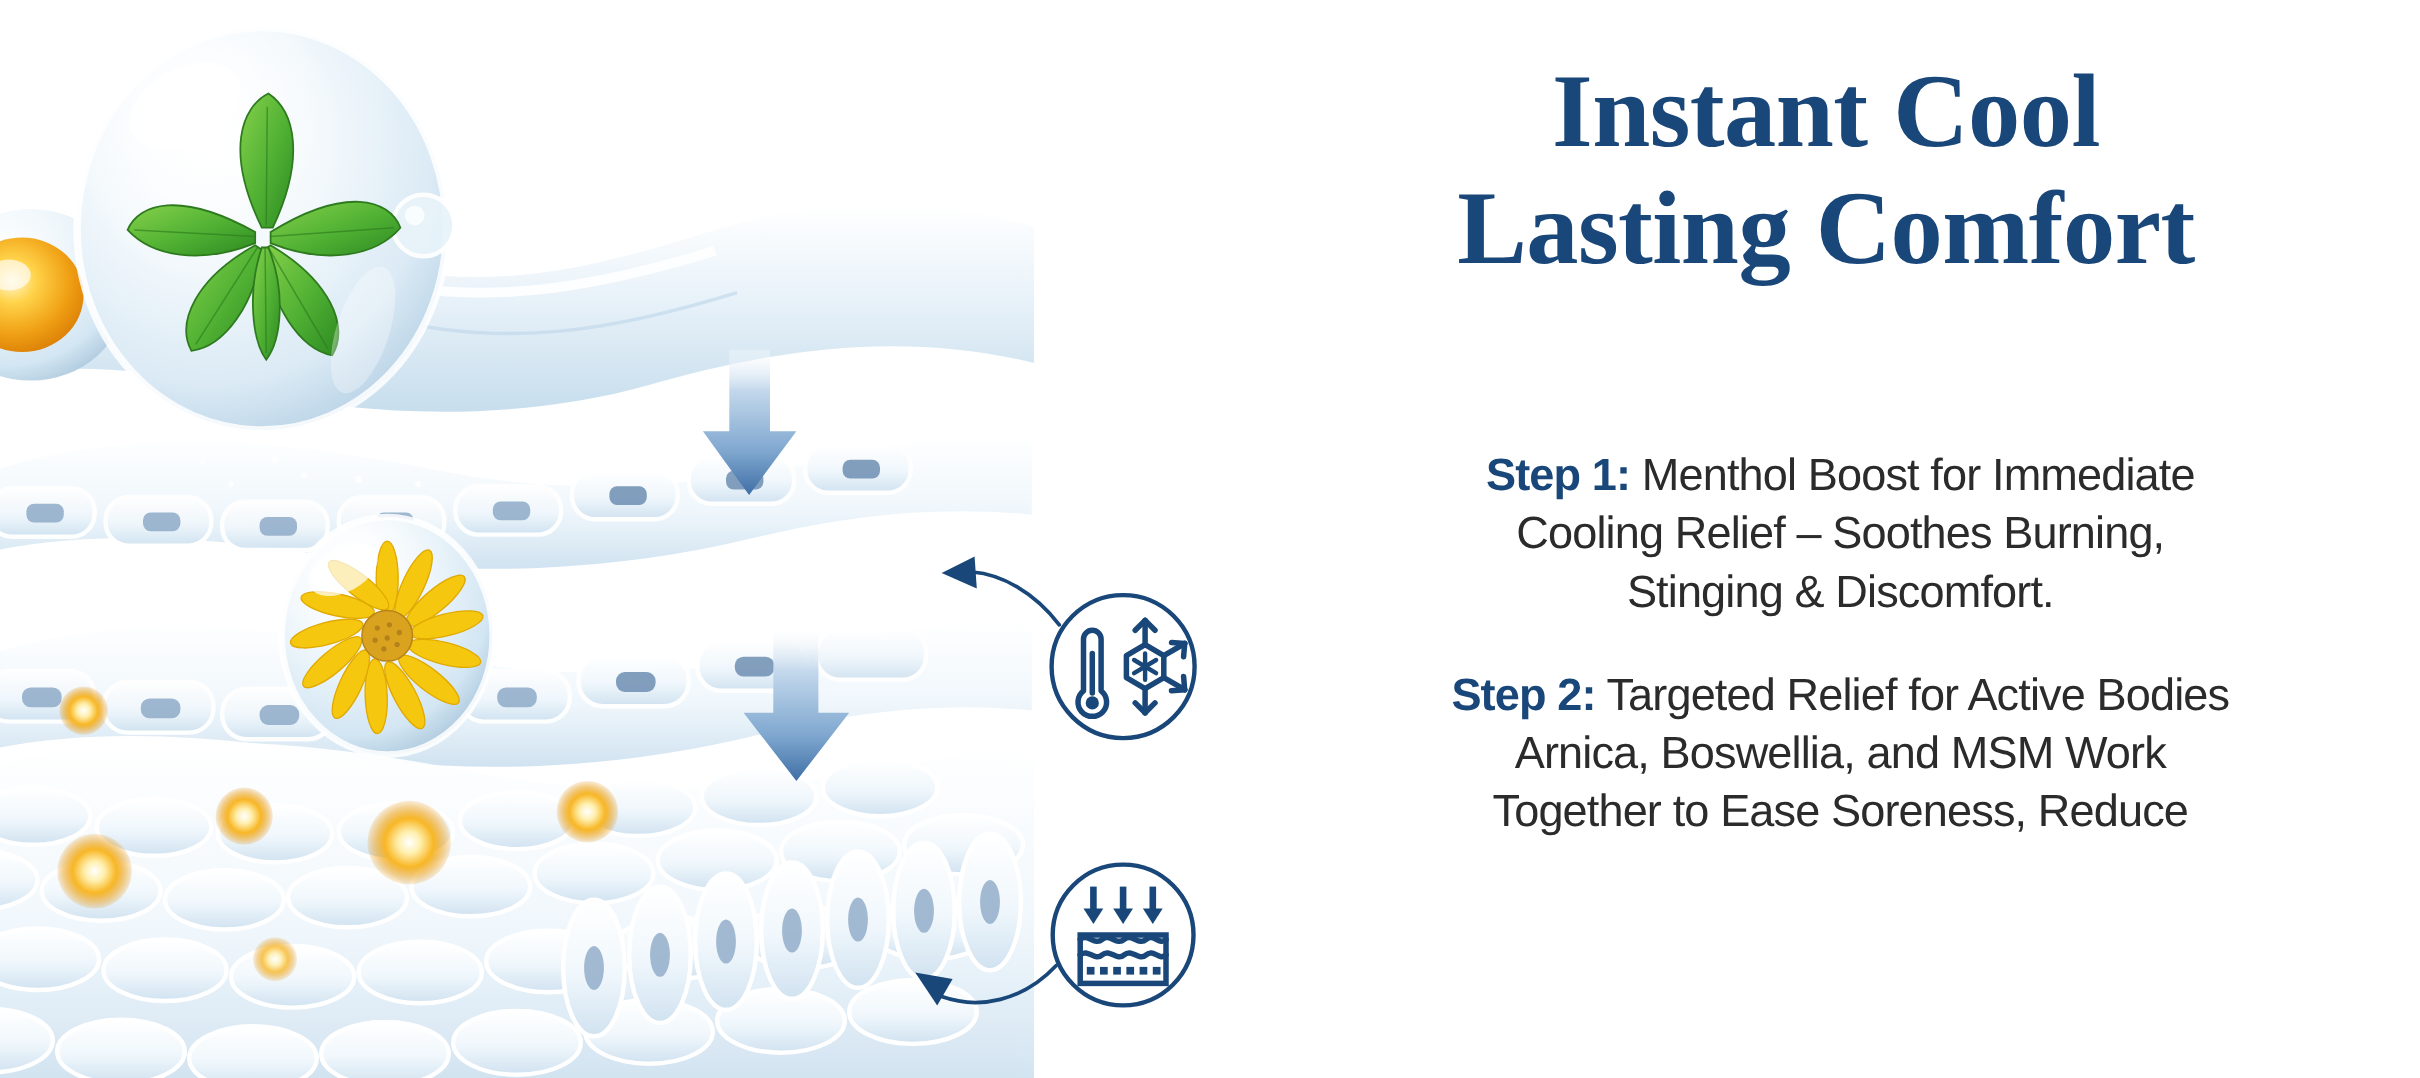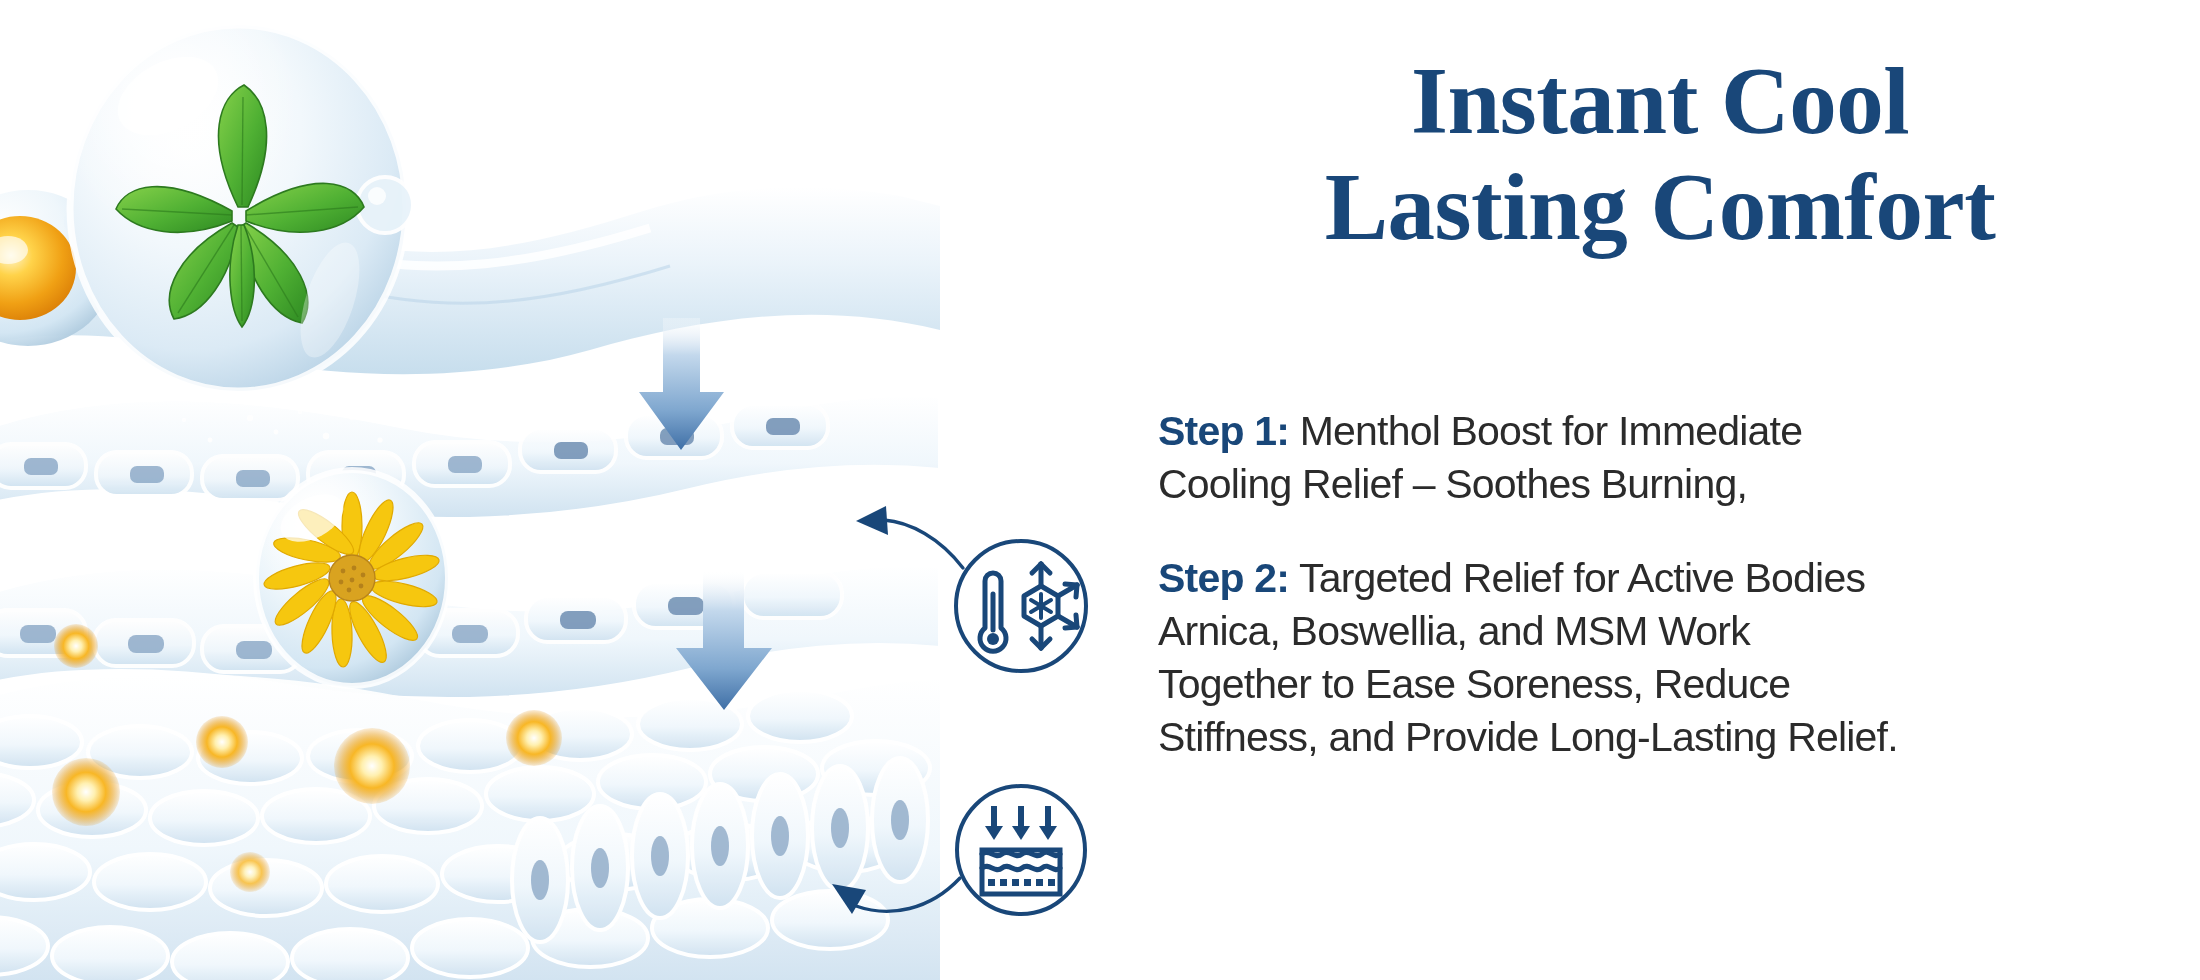--- a/index.html
+++ b/index.html
@@ -46,20 +46,21 @@
     line-height: 1.12;
     color: #194779;
     letter-spacing: -0.5px;
   }
   .headline .l2 { display: block; }
 
   .steps {
     position: absolute;
     top: 405px; left: 18px;
     width: 1030px;
+    text-align: center;
   }
 
   .step-para {
     font-family: "Liberation Sans", sans-serif;
     font-size: 41px;
     line-height: 1.30;
     color: #2b2b2b;
     letter-spacing: -0.8px;
     font-weight: 400;
   }
@@ -450,25 +451,25 @@
     <h1 class="headline">
       <span class="l1">Instant Cool</span>
       <span class="l2">Lasting Comfort</span>
     </h1>
 
     <div class="steps">
 
       <p class="step-para">
         <span class="ln"><span class="lbl">Step 1:</span><span> Menthol Boost for Immediate</span></span>
         <span class="ln">Cooling Relief – Soothes Burning,</span>
+        <span class="ln">Stinging &amp; Discomfort.</span>
       </p>
 
       <p class="step-para">
         <span class="ln"><span class="lbl">Step 2:</span><span> Targeted Relief for Active Bodies</span></span>
         <span class="ln">Arnica, Boswellia, and MSM Work</span>
         <span class="ln">Together to Ease Soreness, Reduce</span>
-        <span class="ln">Stiffness, and Provide Long-Lasting Relief.</span>
       </p>
 
     </div>
   </div>
 
 </div>
 
 </body></html>

